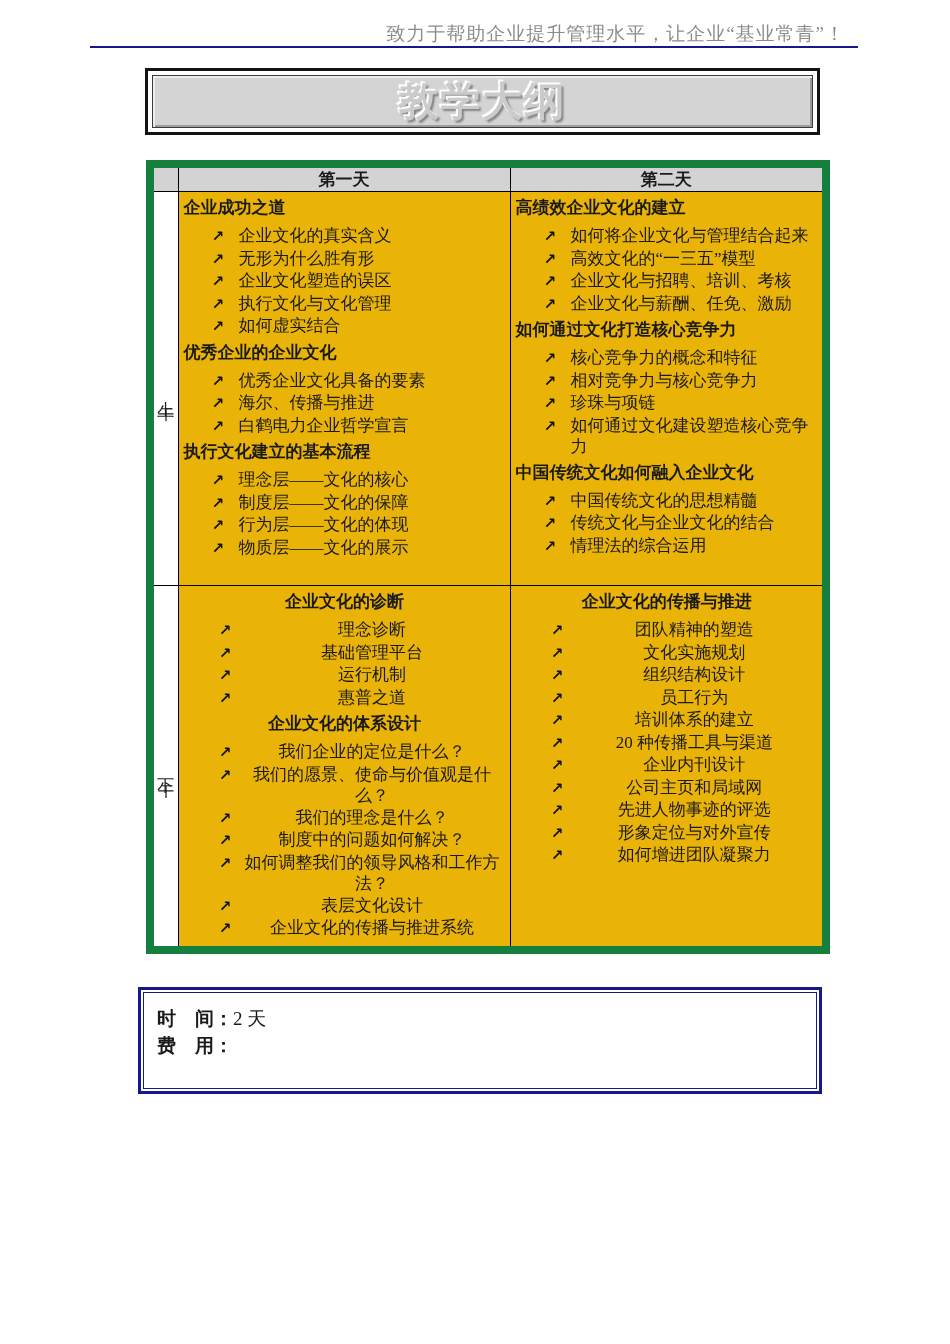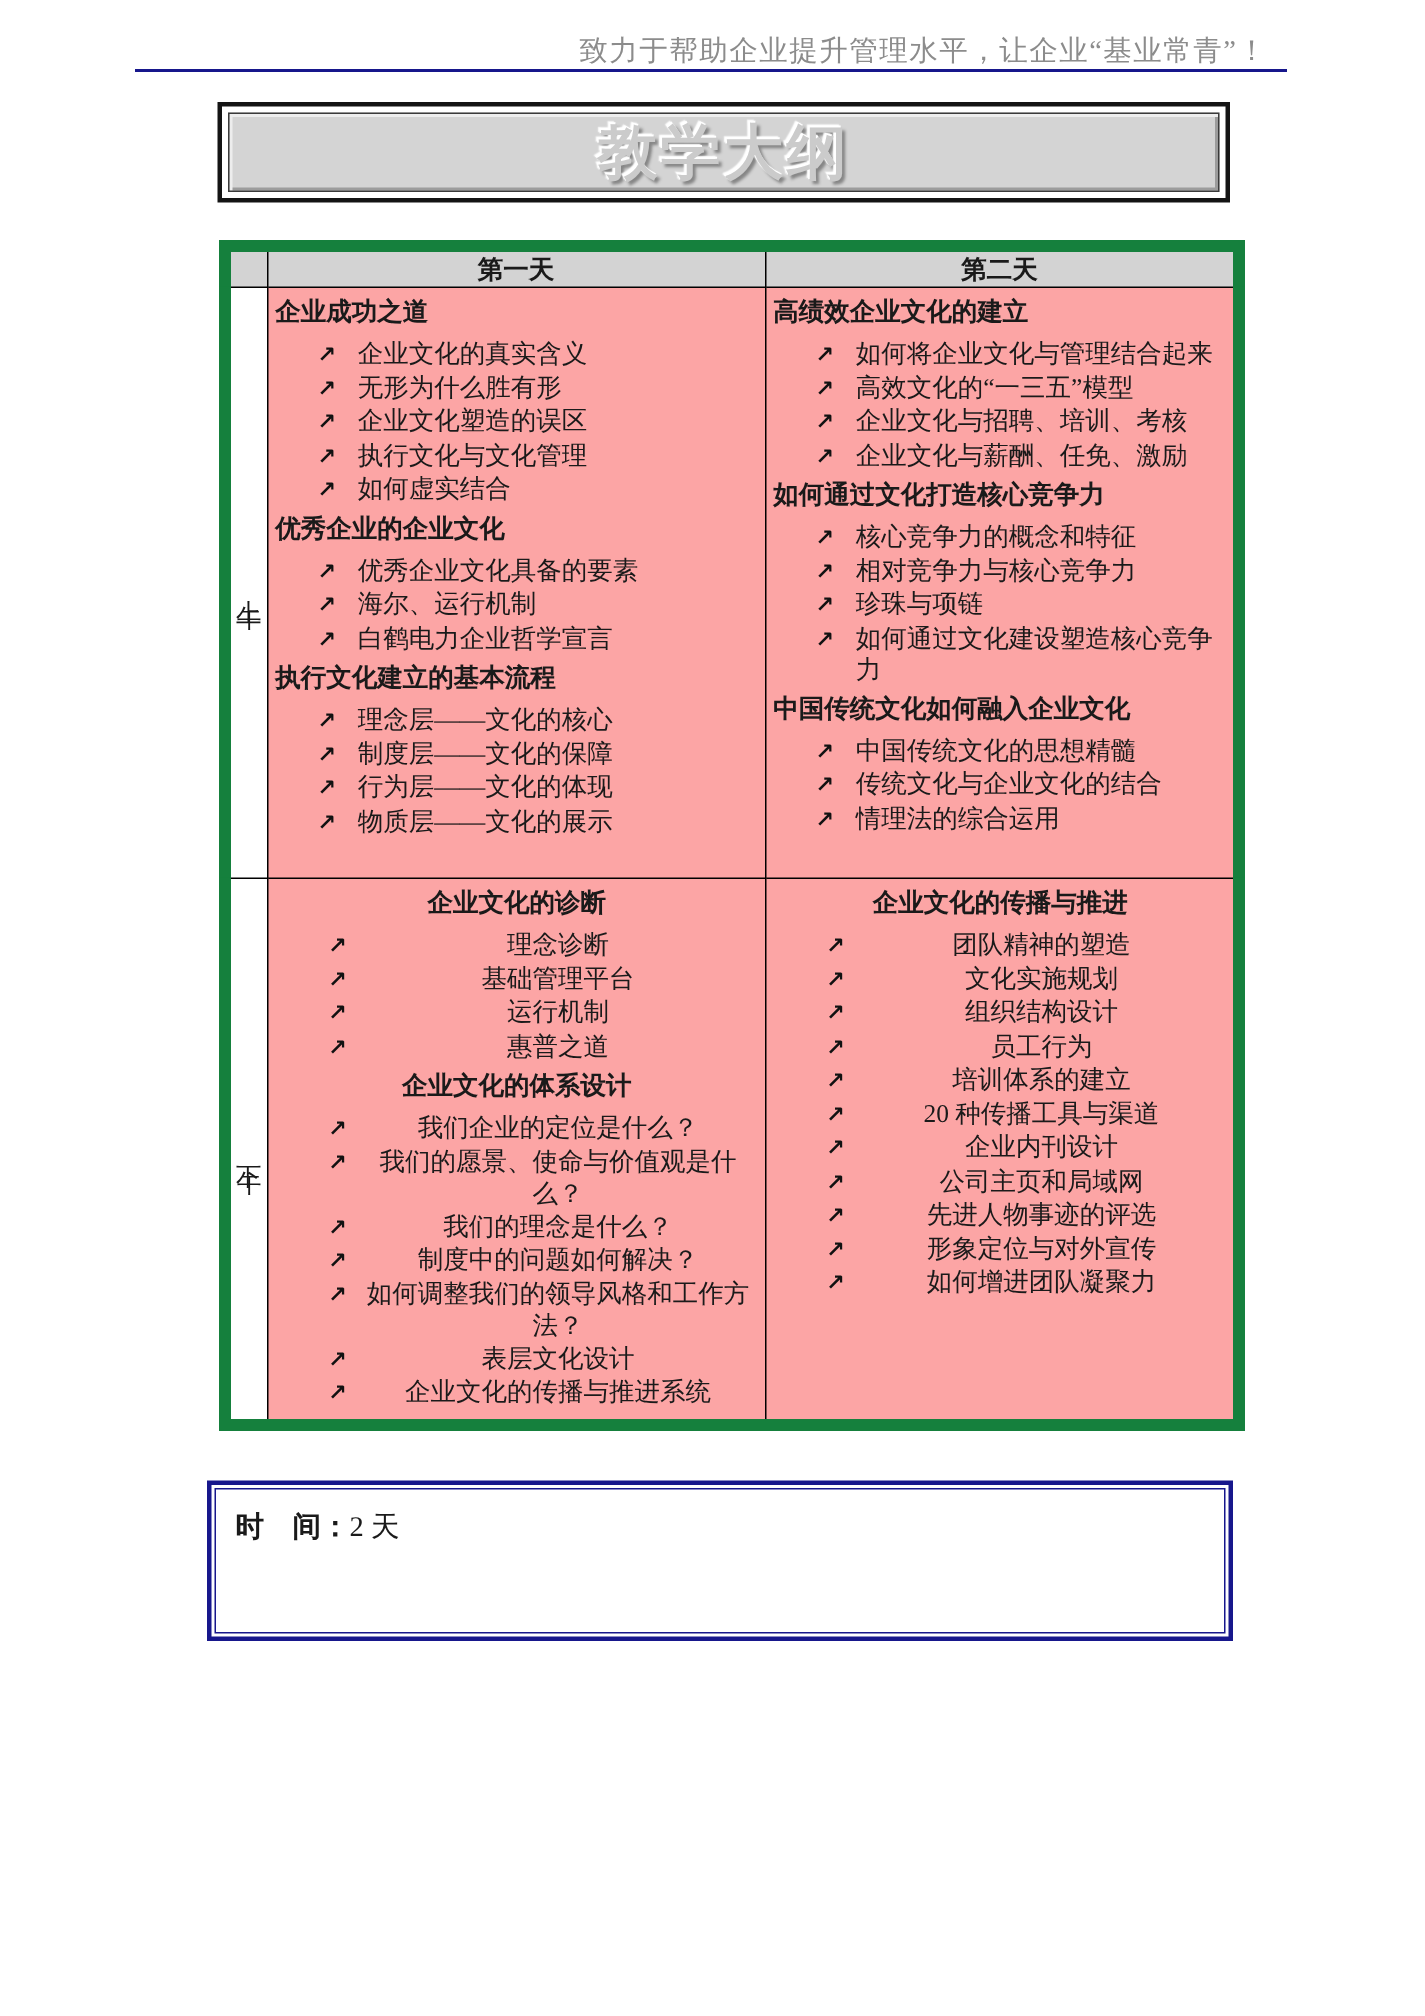--- a/index.html
+++ b/index.html
@@ -21,21 +21,21 @@
           text-shadow:-2px -2px 1px #ffffff,-1px -1px 0 #ffffff,2px 2px 2px #858585;text-align:right;}
 
   
   .table-wrap{position:absolute;left:146px;top:160px;width:676px;}
   table.sched{border-collapse:collapse;width:100%;table-layout:fixed;border:8px solid #15803d;}
   table.sched th,table.sched td{border:1px solid #000;box-sizing:border-box;}
   table.sched th{height:25px;background:#d3d3d3;font-size:17px;font-weight:bold;text-align:center;padding:0;}
   td.period{vertical-align:middle;text-align:center;padding:0;}
   .period-txt{writing-mode:vertical-lr;text-orientation:upright;display:inline-block;
           font-size:17px;letter-spacing:3px;}
-  td.cell{vertical-align:top;padding:3px 4px 4px 5px;font-size:17px;background:#fca5a5;}
+  td.cell{vertical-align:top;padding:3px 4px 4px 5px;font-size:17px;background:#eab308;}
   tr.row-am td{height:394px;}
   tr.row-pm td{height:355px;text-align:center;}
   .sec-heading{font-weight:bold;font-size:17px;line-height:25px;}
   ul.sec-list{list-style:none;margin:5px 0 2px 0;padding:0;}
   ul.sec-list li{display:flex;align-items:baseline;line-height:21.5px;padding-left:28px;}
   .arrow{flex:0 0 27px;font-family:"DejaVu Sans",sans-serif;font-weight:bold;font-size:15px;color:#111;}
   .topic-text{flex:1;}
 
   
   .info-box{position:absolute;left:138px;top:987px;width:684px;height:107px;box-sizing:border-box;
@@ -106,21 +106,21 @@
                 </li>
               </ul>
               <div class="sec-heading">优秀企业的企业文化</div>
               <ul class="sec-list">
                 <li>
                   <span class="arrow">↗</span>
                   <span class="topic-text">优秀企业文化具备的要素</span>
                 </li>
                 <li>
                   <span class="arrow">↗</span>
-                  <span class="topic-text">海尔、运行机制</span>
+                  <span class="topic-text">海尔、传播与推进</span>
                 </li>
                 <li>
                   <span class="arrow">↗</span>
                   <span class="topic-text">白鹤电力企业哲学宣言</span>
                 </li>
               </ul>
               <div class="sec-heading">执行文化建立的基本流程</div>
               <ul class="sec-list">
                 <li>
                   <span class="arrow">↗</span>
@@ -302,19 +302,20 @@
               </ul>
             </td>
         </tr>
       </tbody>
     </table>
   </div>
 
   <div class="info-box">
     <div class="info-inner">
       <div class="info-line"><span class="info-label">时　间：</span><span>2 天</span></div>
+      <div class="info-line"><span class="info-label">费　用：</span><span></span></div>
     </div>
   </div>
 
   <div class="footer-rule"></div>
   <div class="footer-motto">负责、细致、系统、实用</div>
 
 </div>
 
 </body></html>

